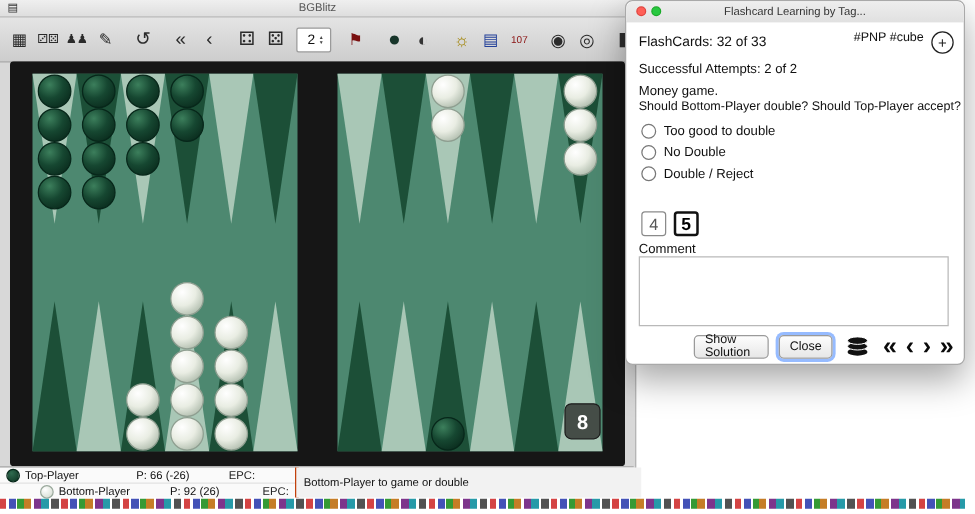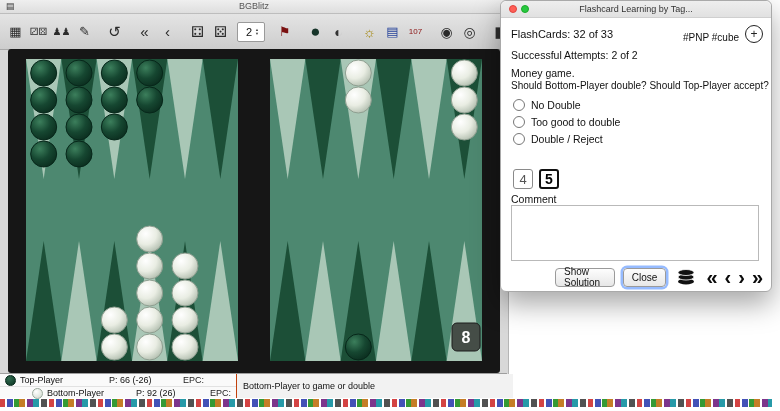--- a/index.html
+++ b/index.html
@@ -37,21 +37,21 @@
   .flashcard{position:absolute;left:500px;top:0;width:272px;height:292px;background:#fff;border:1px solid #a9a9a9;
              border-radius:6px;box-shadow:0 12px 28px rgba(0,0,0,.35);box-sizing:border-box;}
   .fc-title{position:relative;height:16px;background:linear-gradient(#eeeeee,#e1e1e1);border-bottom:1px solid #cfcfcf;
             border-radius:6px 6px 0 0;text-align:center;font-size:9px;color:#333;line-height:16px;}
   .tl{position:absolute;top:4px;width:8px;height:8px;border-radius:50%;}
   .tl.red{left:8px;background:#ff5f57;border:1px solid #e0443e;box-sizing:border-box;}
   .tl.green{left:20px;background:#28c840;border:1px solid #1aab29;box-sizing:border-box;}
   .fc-row1{position:absolute;left:10px;right:8px;top:24px;display:flex;align-items:center;justify-content:space-between;}
   .fc-progress{font-size:11px;color:#111;}
   .fc-tags{font-size:10px;color:#111;margin-right:6px;}
-  .fc-right{display:flex;align-items:flex-end;}
+  .fc-right{display:flex;align-items:flex-start;}
   .plus-circle{width:16px;height:16px;border:1.5px solid #222;border-radius:50%;display:flex;align-items:center;justify-content:center;
                font-size:12px;color:#222;line-height:1;}
   .fc-attempts{position:absolute;left:10px;top:48px;font-size:10.5px;color:#111;}
   .fc-q1{position:absolute;left:10px;top:66px;font-size:10.5px;color:#111;}
   .fc-q2{position:absolute;left:10px;top:79px;font-size:10px;color:#111;white-space:nowrap;}
   .fc-options{position:absolute;left:12px;top:95px;}
   .radio-row{height:17px;display:flex;align-items:center;gap:6px;}
   .radio-circ{width:10px;height:10px;border:1px solid #777;border-radius:50%;background:#fff;flex:0 0 auto;}
   .radio-lab{font-size:10.5px;color:#111;}
   .fc-dice{position:absolute;left:12px;top:168px;display:flex;gap:6px;align-items:center;}
@@ -255,25 +255,25 @@
       </span>
     </div>
 
     <div class="fc-attempts">Successful Attempts: 2 of 2</div>
     <div class="fc-q1">Money game.</div>
     <div class="fc-q2">Should Bottom-Player double? Should Top-Player accept?</div>
 
     <div class="fc-options">
         <div class="radio-row">
           <span class="radio-circ"></span>
-          <span class="radio-lab">No Double</span>
+          <span class="radio-lab">Too good to double</span>
         </div>
         <div class="radio-row">
           <span class="radio-circ"></span>
-          <span class="radio-lab">Too good to double</span>
+          <span class="radio-lab">No Double</span>
         </div>
         <div class="radio-row">
           <span class="radio-circ"></span>
           <span class="radio-lab">Double / Reject</span>
         </div>
       </div>
 
     <div class="fc-dice">
       <span class="die grey">
           <span>4</span>

